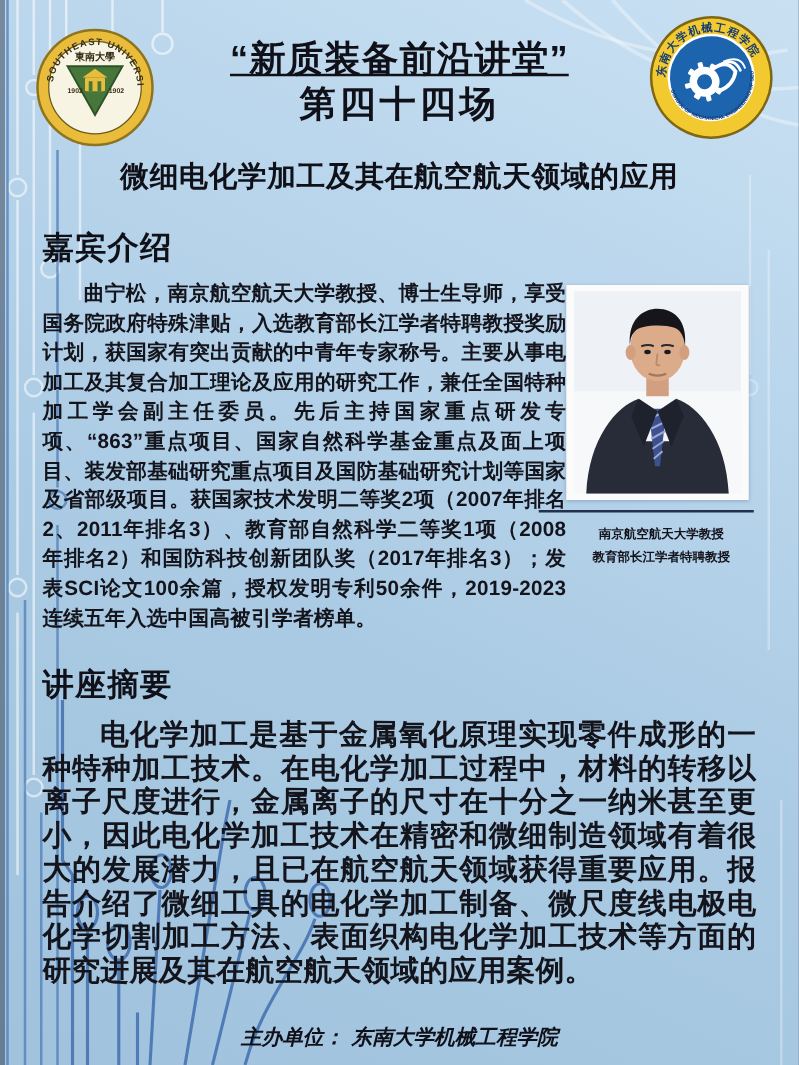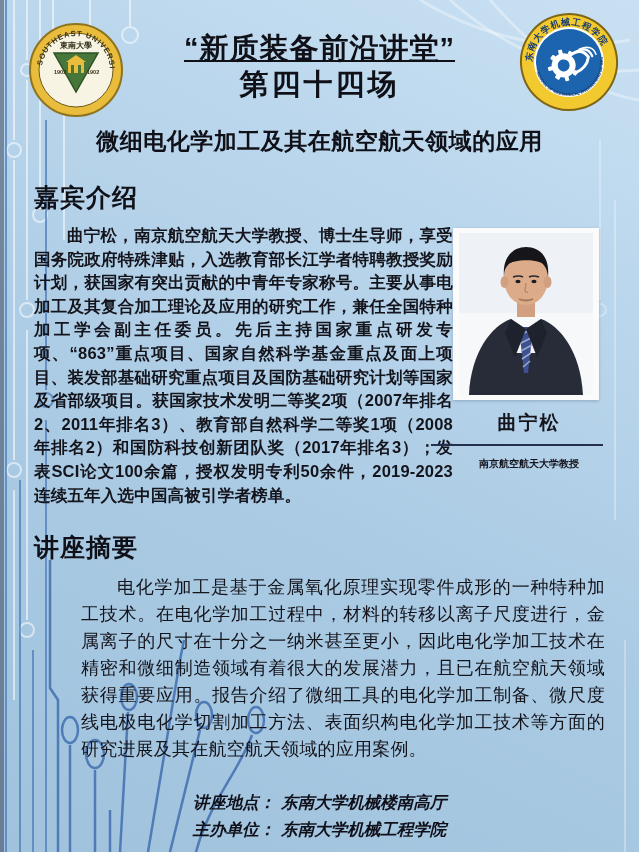--- a/index.html
+++ b/index.html
@@ -60,22 +60,22 @@
     margin-top: 10px; letter-spacing: 2px;
   }
   .guest-divider {
     border: none; border-top: 2px solid #23304e;
     margin: 8px 0 8px -22px; width: 172px;
   }
   .guest-title { text-align: center; font-size: 10px; font-weight: 800; line-height: 19px; }
 
   
   .abstract-text {
-    margin-top: 10px; font-size: 18px; line-height: 27px; font-weight: 400;
-    text-align: justify; text-indent: 2em; letter-spacing: 0.2px; margin-left: 47px;
+    margin-top: 10px; font-size: 23px; line-height: 27px; font-weight: 700;
+    text-align: justify; text-indent: 2em; letter-spacing: 0.2px;
   }
 
   
   .footer {
     margin-top: 26px; text-align: center;
     font-family: "Liberation Serif", "DejaVu Serif", serif;
     font-size: 16.5px; line-height: 27px; font-weight: 700;
     color: #10101a; font-style: italic;
   }
   .footer .label { margin-right: 6px; }
@@ -263,32 +263,29 @@
 
             <path d="M54,44 Q60,42 64,44" stroke="#2a2a2e" stroke-width="1.6" fill="none"></path>
             <path d="M70,44 Q74,42 80,44" stroke="#2a2a2e" stroke-width="1.6" fill="none"></path>
             <ellipse cx="59" cy="48.5" rx="2.6" ry="1.8" fill="#1c1c20"></ellipse>
             <ellipse cx="75" cy="48.5" rx="2.6" ry="1.8" fill="#1c1c20"></ellipse>
 
             <path d="M67,50 L66,58 Q67,60 69,59" stroke="#b98a68" stroke-width="1.4" fill="none"></path>
             <path d="M60,66 Q67,69 74,66" stroke="#a6765a" stroke-width="1.8" fill="none"></path>
           </svg>
         </div>
-        <div class="guest-name">曲宁松</div>
         <hr class="guest-divider">
         <div class="guest-title">南京航空航天大学教授</div>
+        <div class="guest-title">教育部长江学者特聘教授</div>
       </div>
     </div>
 
     <div class="section-heading">讲座摘要</div>
     <div class="abstract-text">电化学加工是基于金属氧化原理实现零件成形的一种特种加工技术。在电化学加工过程中，材料的转移以离子尺度进行，金属离子的尺寸在十分之一纳米甚至更小，因此电化学加工技术在精密和微细制造领域有着很大的发展潜力，且已在航空航天领域获得重要应用。报告介绍了微细工具的电化学加工制备、微尺度线电极电化学切割加工方法、表面织构电化学加工技术等方面的研究进展及其在航空航天领域的应用案例。</div>
 
     <div class="footer">
       <div>
-        <span class="label">讲座地点：</span><span>东南大学机械楼南高厅</span>
-      </div>
-      <div>
         <span class="label">主办单位：</span><span>东南大学机械工程学院</span>
       </div>
     </div>
 
   </div>
 </div>
 
 </body></html>

